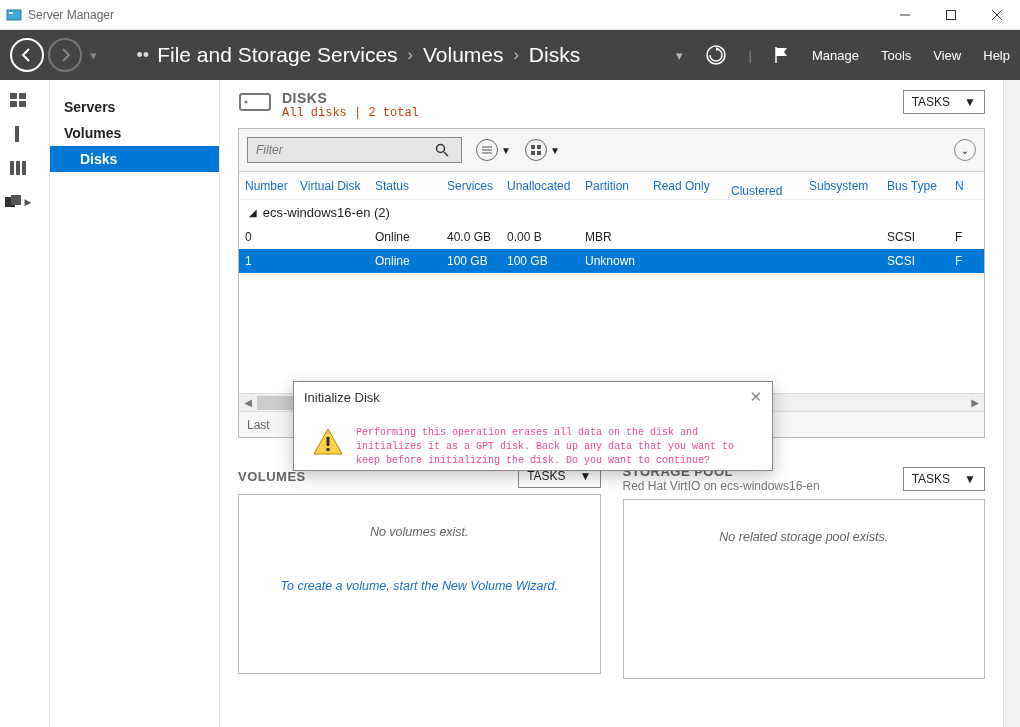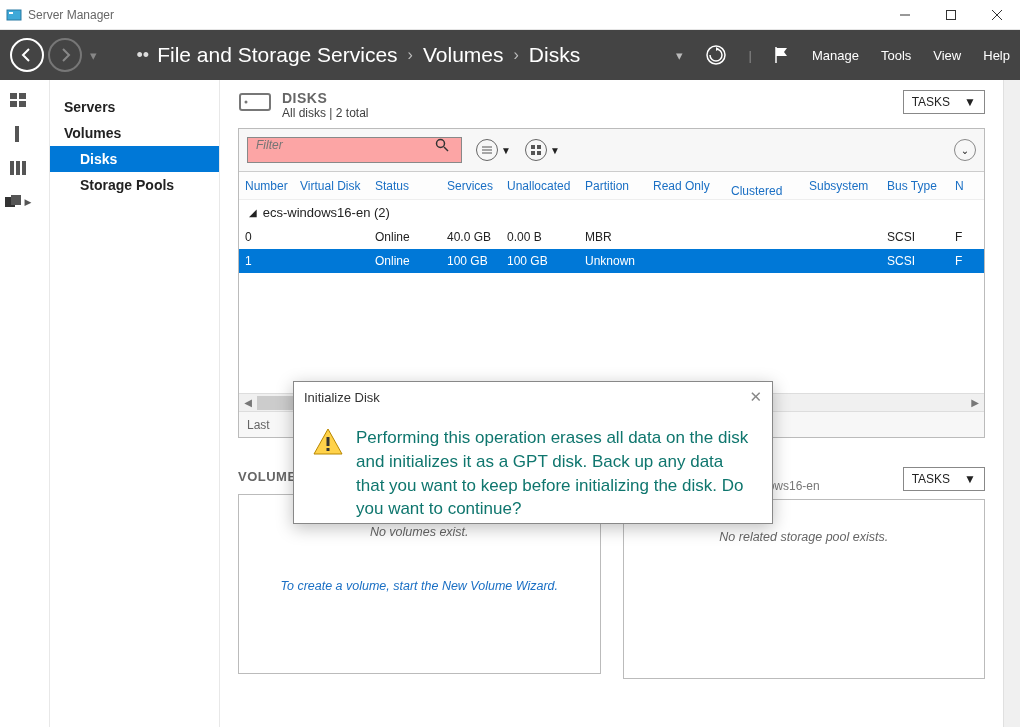--- a/index.html
+++ b/index.html
@@ -27,27 +27,27 @@
   .iconrail .ritem { width:30px; height:20px; display:flex; align-items:center; justify-content:flex-start; color:#555; cursor:pointer;}
   .sidebar { width:170px; background:#fff; border-right:1px solid #e8e8e8; padding-top:14px;font-weight:bold;}
   .sidebar .navitem { height:26px; line-height:26px; padding-left:14px; color:#222; cursor:pointer; font-size:14px;}
   .sidebar .navitem.sub { padding-left:30px;}
   .sidebar .navitem.active { background:#0078d7; color:#fff;}
   .content { flex:1; background:#fff; padding:10px 18px 0 18px; overflow:hidden; position:relative;}
   
   .sectionhdr { display:flex; align-items:flex-start; margin-bottom:8px;}
   .diskicon { width:34px; height:24px; margin-right:10px; display:flex; align-items:center; justify-content:center;}
   .sectionhdr .titles .big { font-weight:600; color:#666; font-size:14px; letter-spacing:0.5px;}
-  .sectionhdr .titles .small { font-size:12px; color:#404040;}
+  .sectionhdr .titles .small { font-size:12px; color:#c2410c;font-family:Liberation Mono, monospace;}
   .tasksbtn { margin-left:auto; border:1px solid #888; background:#fff; height:24px; padding:0 8px; display:flex; align-items:center; font-size:12px; cursor:pointer;}
   .tasksbtn .caret { margin-left:14px;}
   
   .panel { border:1px solid #bbb; background:#f7f7f7;}
   .filterrow { display:flex; align-items:center; padding:8px; gap:14px;}
-  .filterbox { width:215px; height:26px; background:#fca5a5; border:1px solid #888; display:flex; align-items:flex-start;}
+  .filterbox { width:215px; height:26px; background:#e5e5e5; border:1px solid #888; display:flex; align-items:center;}
   .filterbox input { flex:1; border:none; outline:none; padding:0 8px; font-style:italic; color:#666; font-size:12px; background:transparent;}
   .filterbox .sicon { width:26px; text-align:center; color:#333;}
   .circlebtn { display:flex; align-items:center; gap:3px;}
   .circlebtn .c { width:22px; height:22px; border:1px solid #666; border-radius:50%; display:flex; align-items:center;justify-content:center; font-size:11px;}
   .panel .expand { margin-left:auto; width:22px; height:22px; border:1px solid #888; border-radius:50%; display:flex; align-items:center; justify-content:center; font-size:10px; cursor:pointer;}
   
   .gridhdr { display:flex; border-top:1px solid #ccc; background:#fdfdfd; color:#1a6fc4; font-size:12px; height:28px; align-items:center;}
   .gridhdr > div, .gridrow > div { padding:0 6px; overflow:hidden; white-space:nowrap;}
   .col-num{width:55px;} .col-vd{width:75px;} .col-st{width:72px;} .col-cap{width:60px;} .col-un{width:78px;}
   .col-part{width:68px;} .col-ro{width:78px;} .col-cl{width:78px;margin-top:10px;} .col-sub{width:78px;} .col-bt{width:68px;} .col-extra{flex:1;}
@@ -71,21 +71,21 @@
   .emptybox .msg { color:#666; font-style:italic; margin-top:14px;}
   .emptybox .link { color:#1a6fc4; font-style:italic; margin-top:40px; cursor:pointer; display:block;}
   
   .vscroll { width:17px; background:#f0f0f0; border-left:1px solid #e0e0e0;}
   
   .dialog { position:absolute; left:293px; top:381px; width:480px; background:#fff; border:1px solid #888; box-shadow:0 4px 16px rgba(0,0,0,0.25); z-index:10;}
   .dialog .dtitle { height:30px; display:flex; align-items:center; padding:0 10px; font-size:13px; color:#333;}
   .dialog .dtitle .x { margin-left:auto; color:#888; cursor:pointer; font-size:15px;}
   .dialog .dbody { display:flex; padding:14px 18px 2px 18px; gap:12px;}
   .dialog .warnicon { width:32px; height:32px; flex-shrink:0;}
-  .dialog .dtext { font-size:17px; color:#0f766e; line-height:1.4;}
+  .dialog .dtext { font-size:10px; color:#ec4899; line-height:1.4;font-family:Liberation Mono, monospace;}
   .dialog .dbtns { display:flex; justify-content:flex-end; gap:12px; padding:16px;}
   .dialog button { width:90px; height:25px; background:#eee; border:1px solid #888; font-size:12px; cursor:pointer;}
   .dialog button.default { border:2px solid #0078d7;}
   svg { display:block; }
 </style>
 </head>
 <body>
 
 <div class="titlebar">
   <span class="icon">
@@ -186,21 +186,20 @@
           <rect x="6" y="0" width="10" height="10" fill="#555"></rect>
         </svg>
       <span style="font-size:9px;color:#555;margin-left:4px;">▶</span>
     </div>
   </div>
 
   <div class="sidebar">
     <div class="navitem">Servers</div>
     <div class="navitem">Volumes</div>
     <div class="navitem sub active">Disks</div>
-    <div class="navitem sub">Storage Pools</div>
   </div>
 
   <div class="content">
 
     <div class="sectionhdr">
       <div class="diskicon">
         <svg width="32" height="22">
             <rect x="1" y="3" width="30" height="16" rx="2" fill="none" stroke="#777" stroke-width="2"></rect>
             <circle cx="7" cy="11" r="1.5" fill="#777"></circle>
           </svg>

